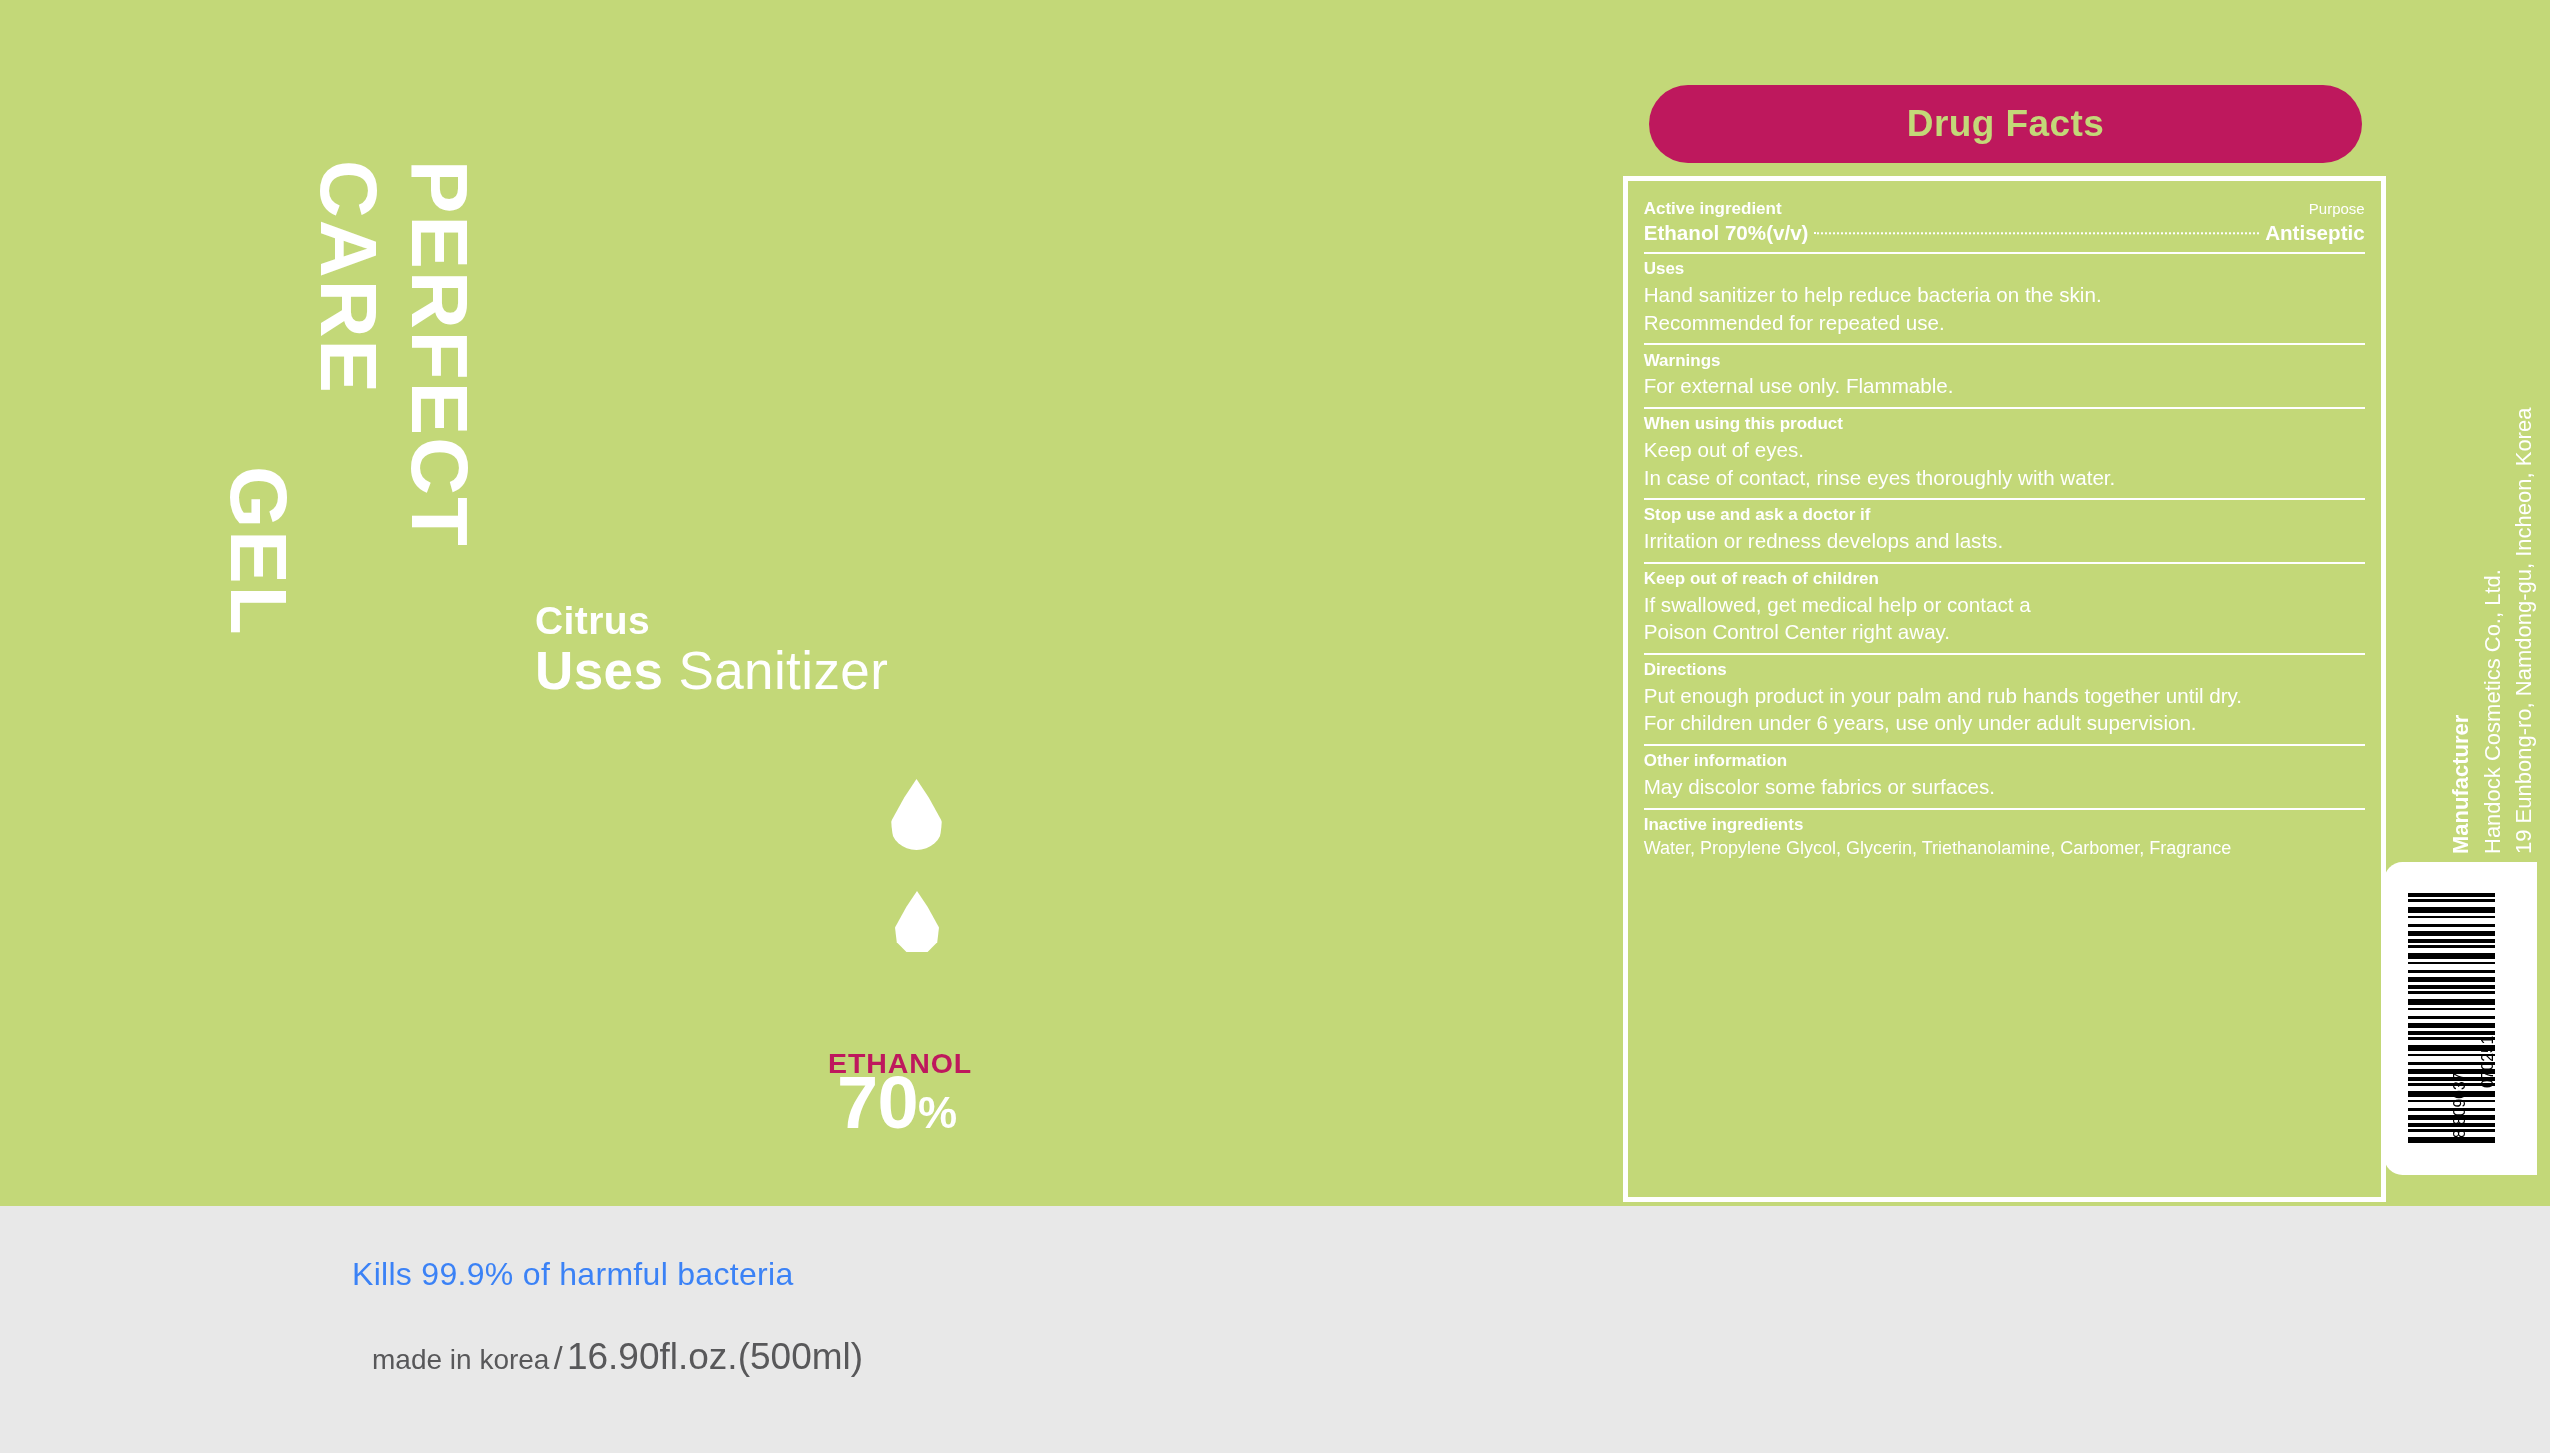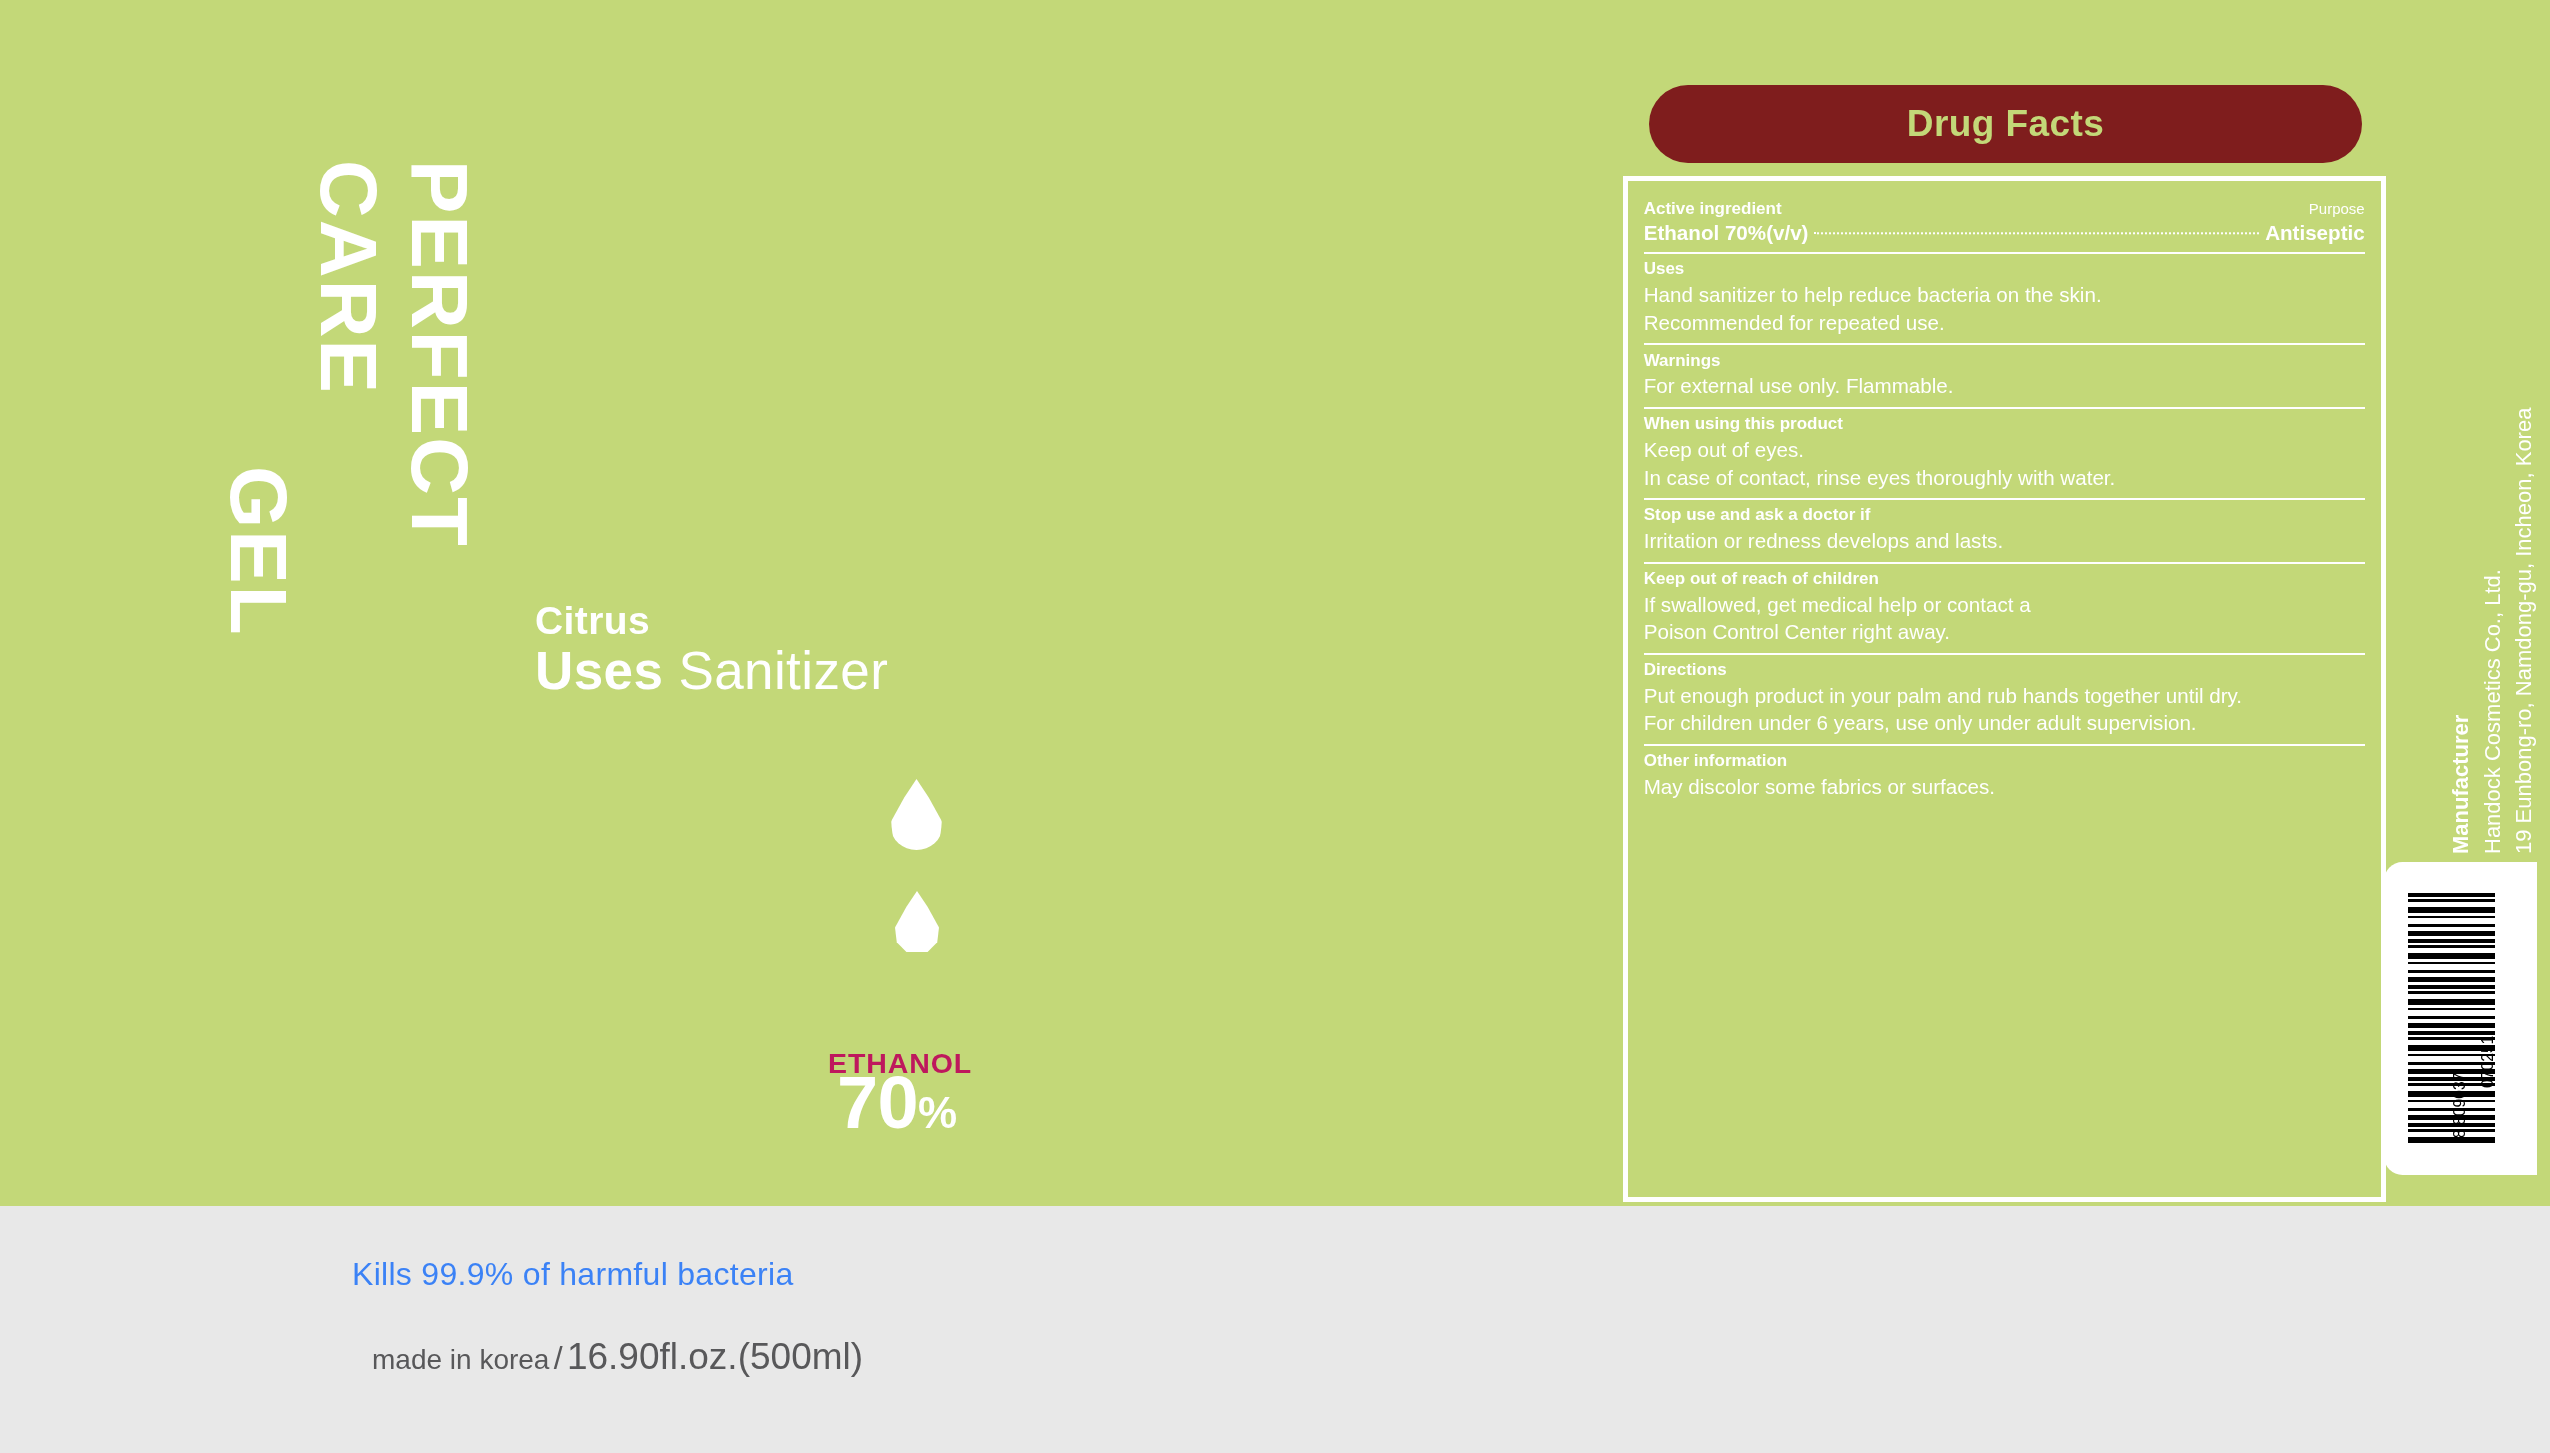--- a/index.html
+++ b/index.html
@@ -162,21 +162,21 @@
   }
   .ethanol-pct .sym { font-size: 44px; }
 
   
   .drugfacts-pill {
     position: absolute;
     left: 1649px;
     top: 85px;
     width: 713px;
     height: 78px;
-    background: #7f1d1d;
+    background: #be185d;
     border-radius: 40px;
     display: flex;
     align-items: center;
     justify-content: center;
   }
   .drugfacts-pill span {
     color: #c3d878;
     font-size: 37px;
     font-weight: bold;
     letter-spacing: 0.4px;
@@ -368,20 +368,24 @@
         <div class="fact-head">Directions</div>
         <div class="fact-body">Put enough product in your palm and rub hands together until dry.</div>
         <div class="fact-body">For children under 6 years, use only under adult supervision.</div>
       </div>
 
       <div class="fact-sec">
         <div class="fact-head">Other information</div>
         <div class="fact-body">May discolor some fabrics or surfaces.</div>
       </div>
 
+      <div class="fact-sec">
+        <div class="fact-head">Inactive ingredients</div>
+        <div class="fact-body small">Water, Propylene Glycol, Glycerin, Triethanolamine, Carbomer, Fragrance</div>
+      </div>
 
     </div>
   </div>
 
   <div class="manufacturer">
     <div class="manu-line manu-l1">Manufacturer</div>
     <div class="manu-line manu-l2">Handock Cosmetics Co., Ltd.</div>
     <div class="manu-line manu-l3">19 Eunbong-ro, Namdong-gu, Incheon, Korea</div>
   </div>
 

